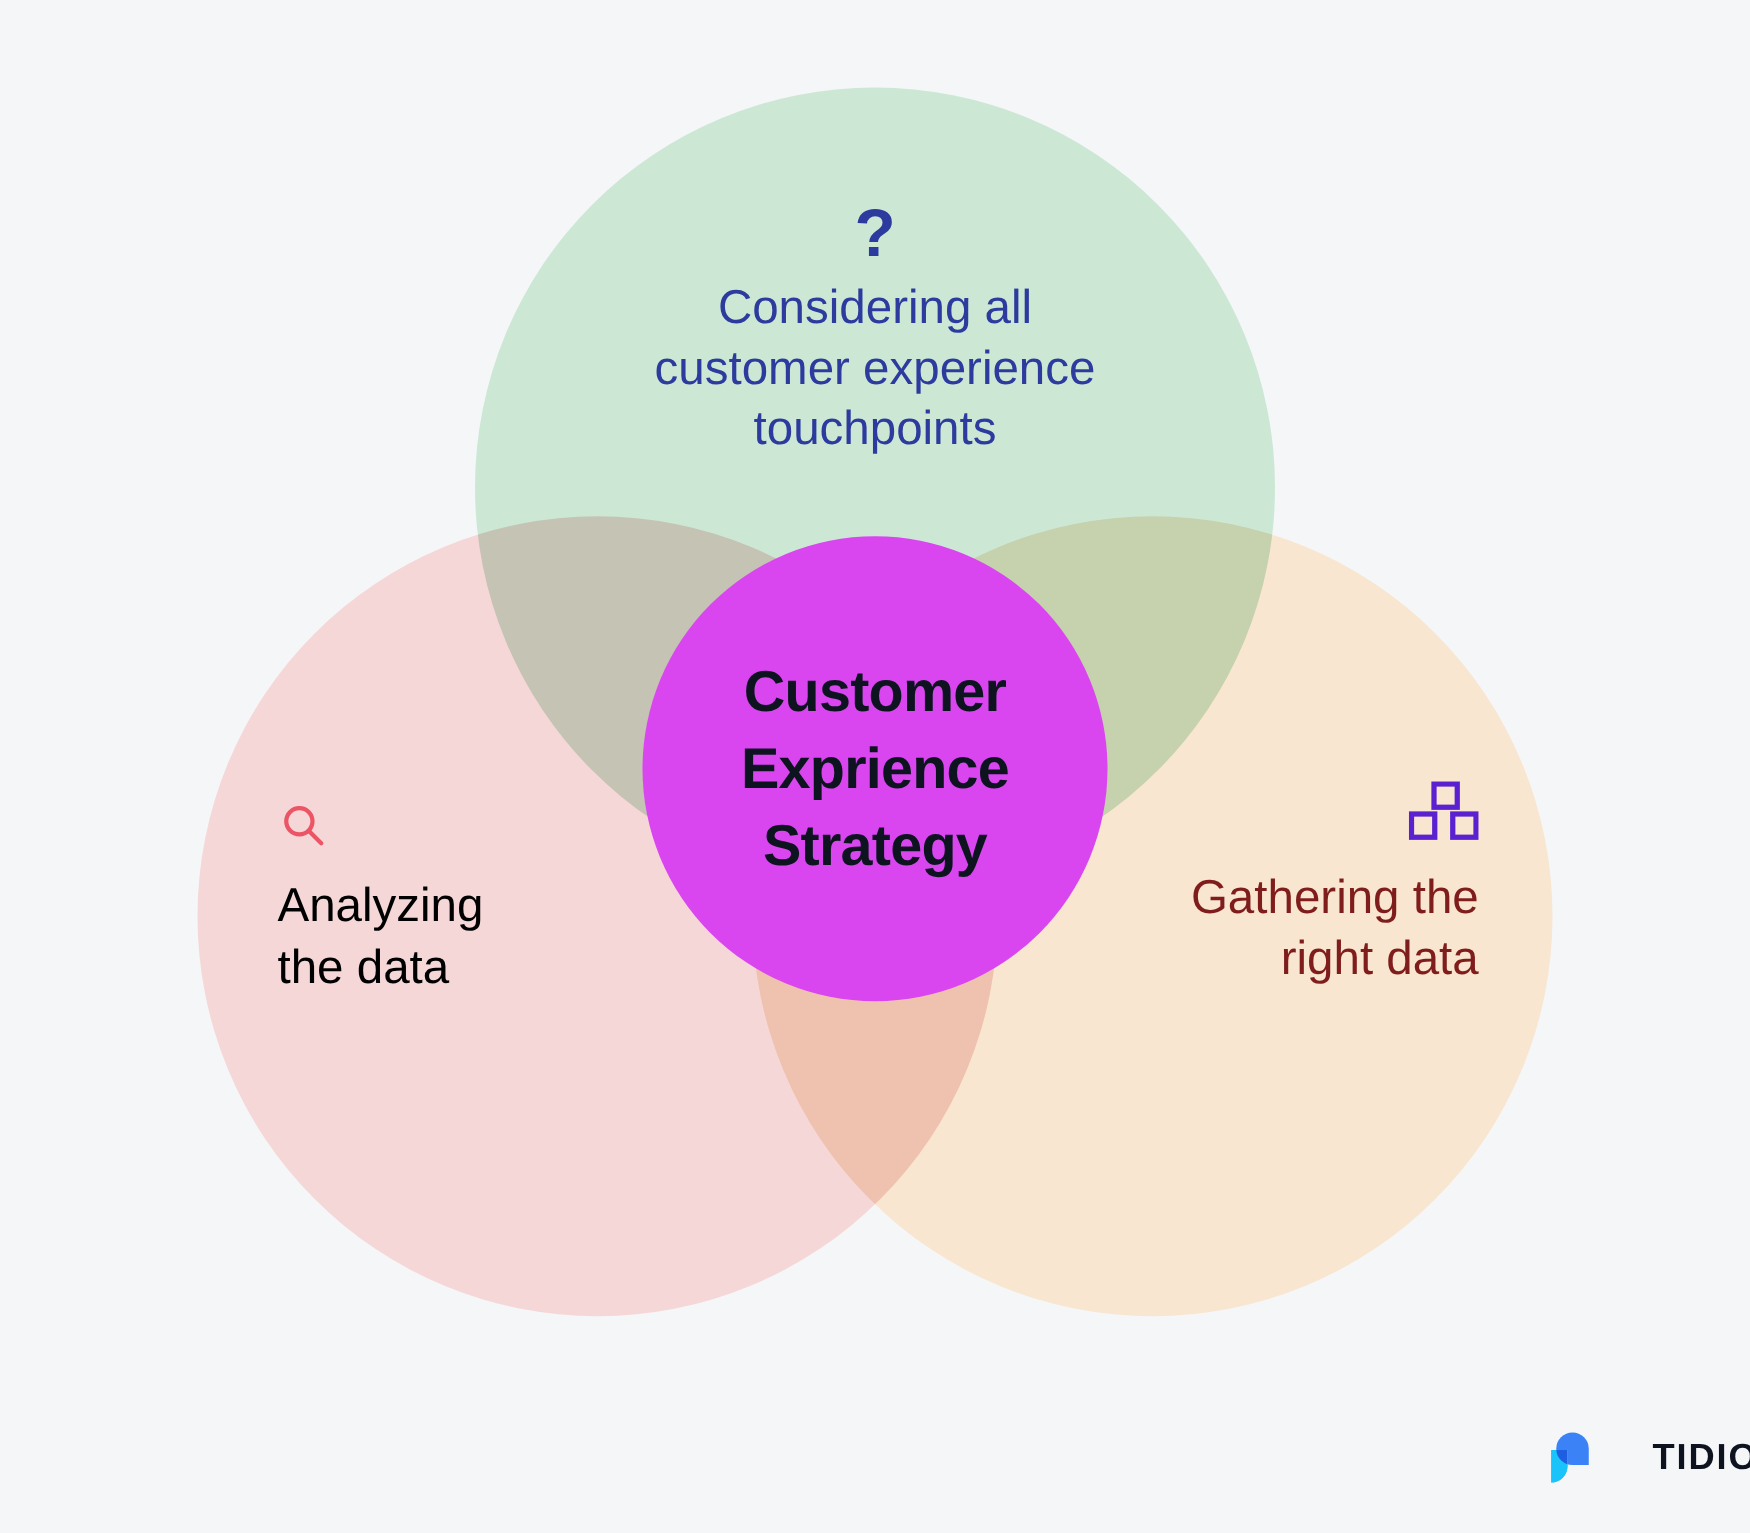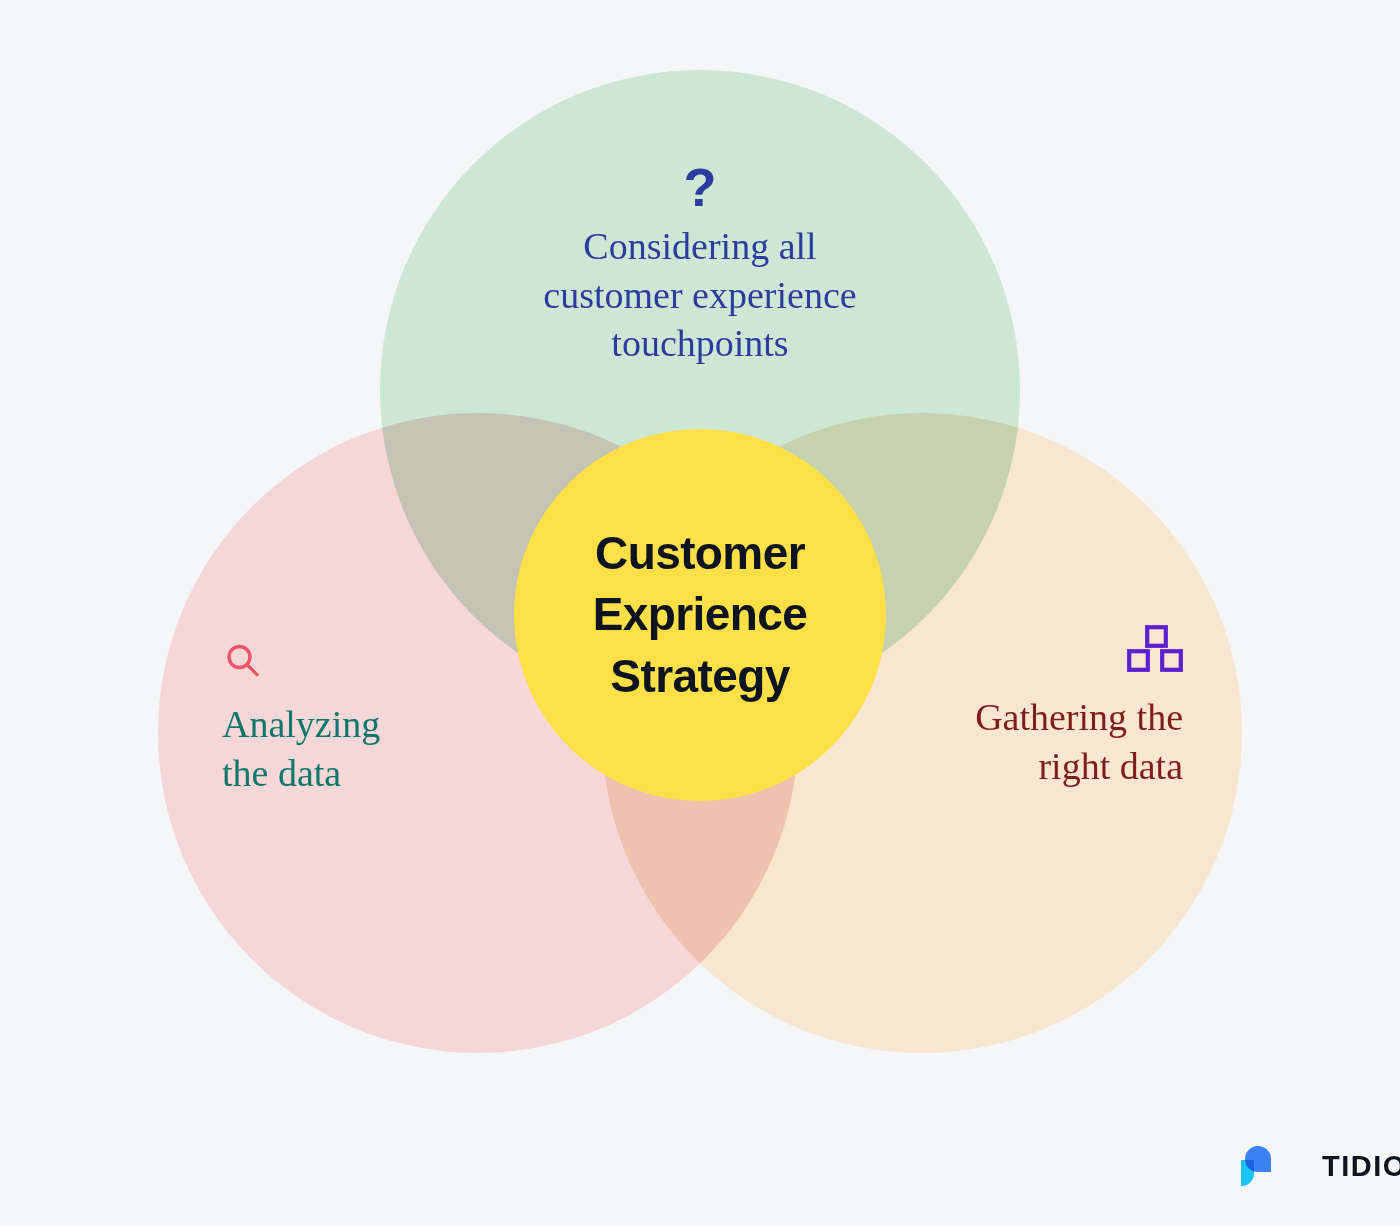--- a/index.html
+++ b/index.html
@@ -63,21 +63,21 @@
   }
 
   
   .center-hub {
     position: absolute;
     left: 514px;
     top: 429px;
     width: 372px;
     height: 372px;
     border-radius: 50%;
-    background: #fde047;
+    background: #d946ef;
     display: flex;
     flex-direction: column;
     align-items: center;
     justify-content: center;
     z-index: 20;
   }
 
   .center-hub-title {
     font-family: "Liberation Sans", sans-serif;
     font-weight: 700;
@@ -94,21 +94,21 @@
     position: absolute;
     z-index: 15;
   }
 
   .lobe-icon {
     display: block;
     margin-bottom: 14px;
   }
 
   .lobe-text {
-    font-family: Liberation Serif, serif;
+    font-family: Liberation Sans, sans-serif;
     font-size: 38px;
     line-height: 1.28;
     white-space: pre-line;
   }
 
   
   .lobe.top {
     left: 470px;
     top: 160px;
     width: 460px;
@@ -131,21 +131,21 @@
   }
 
   
   .lobe.left {
     left: 222px;
     top: 640px;
     width: 300px;
     text-align: left;
   }
   .lobe.left .lobe-text {
-    color: #0f766e;
+    color: #000000;
   }
 
   
   .lobe.right {
     left: 900px;
     top: 625px;
     width: 283px;
     text-align: right;
   }
   .lobe.right .lobe-icon {

